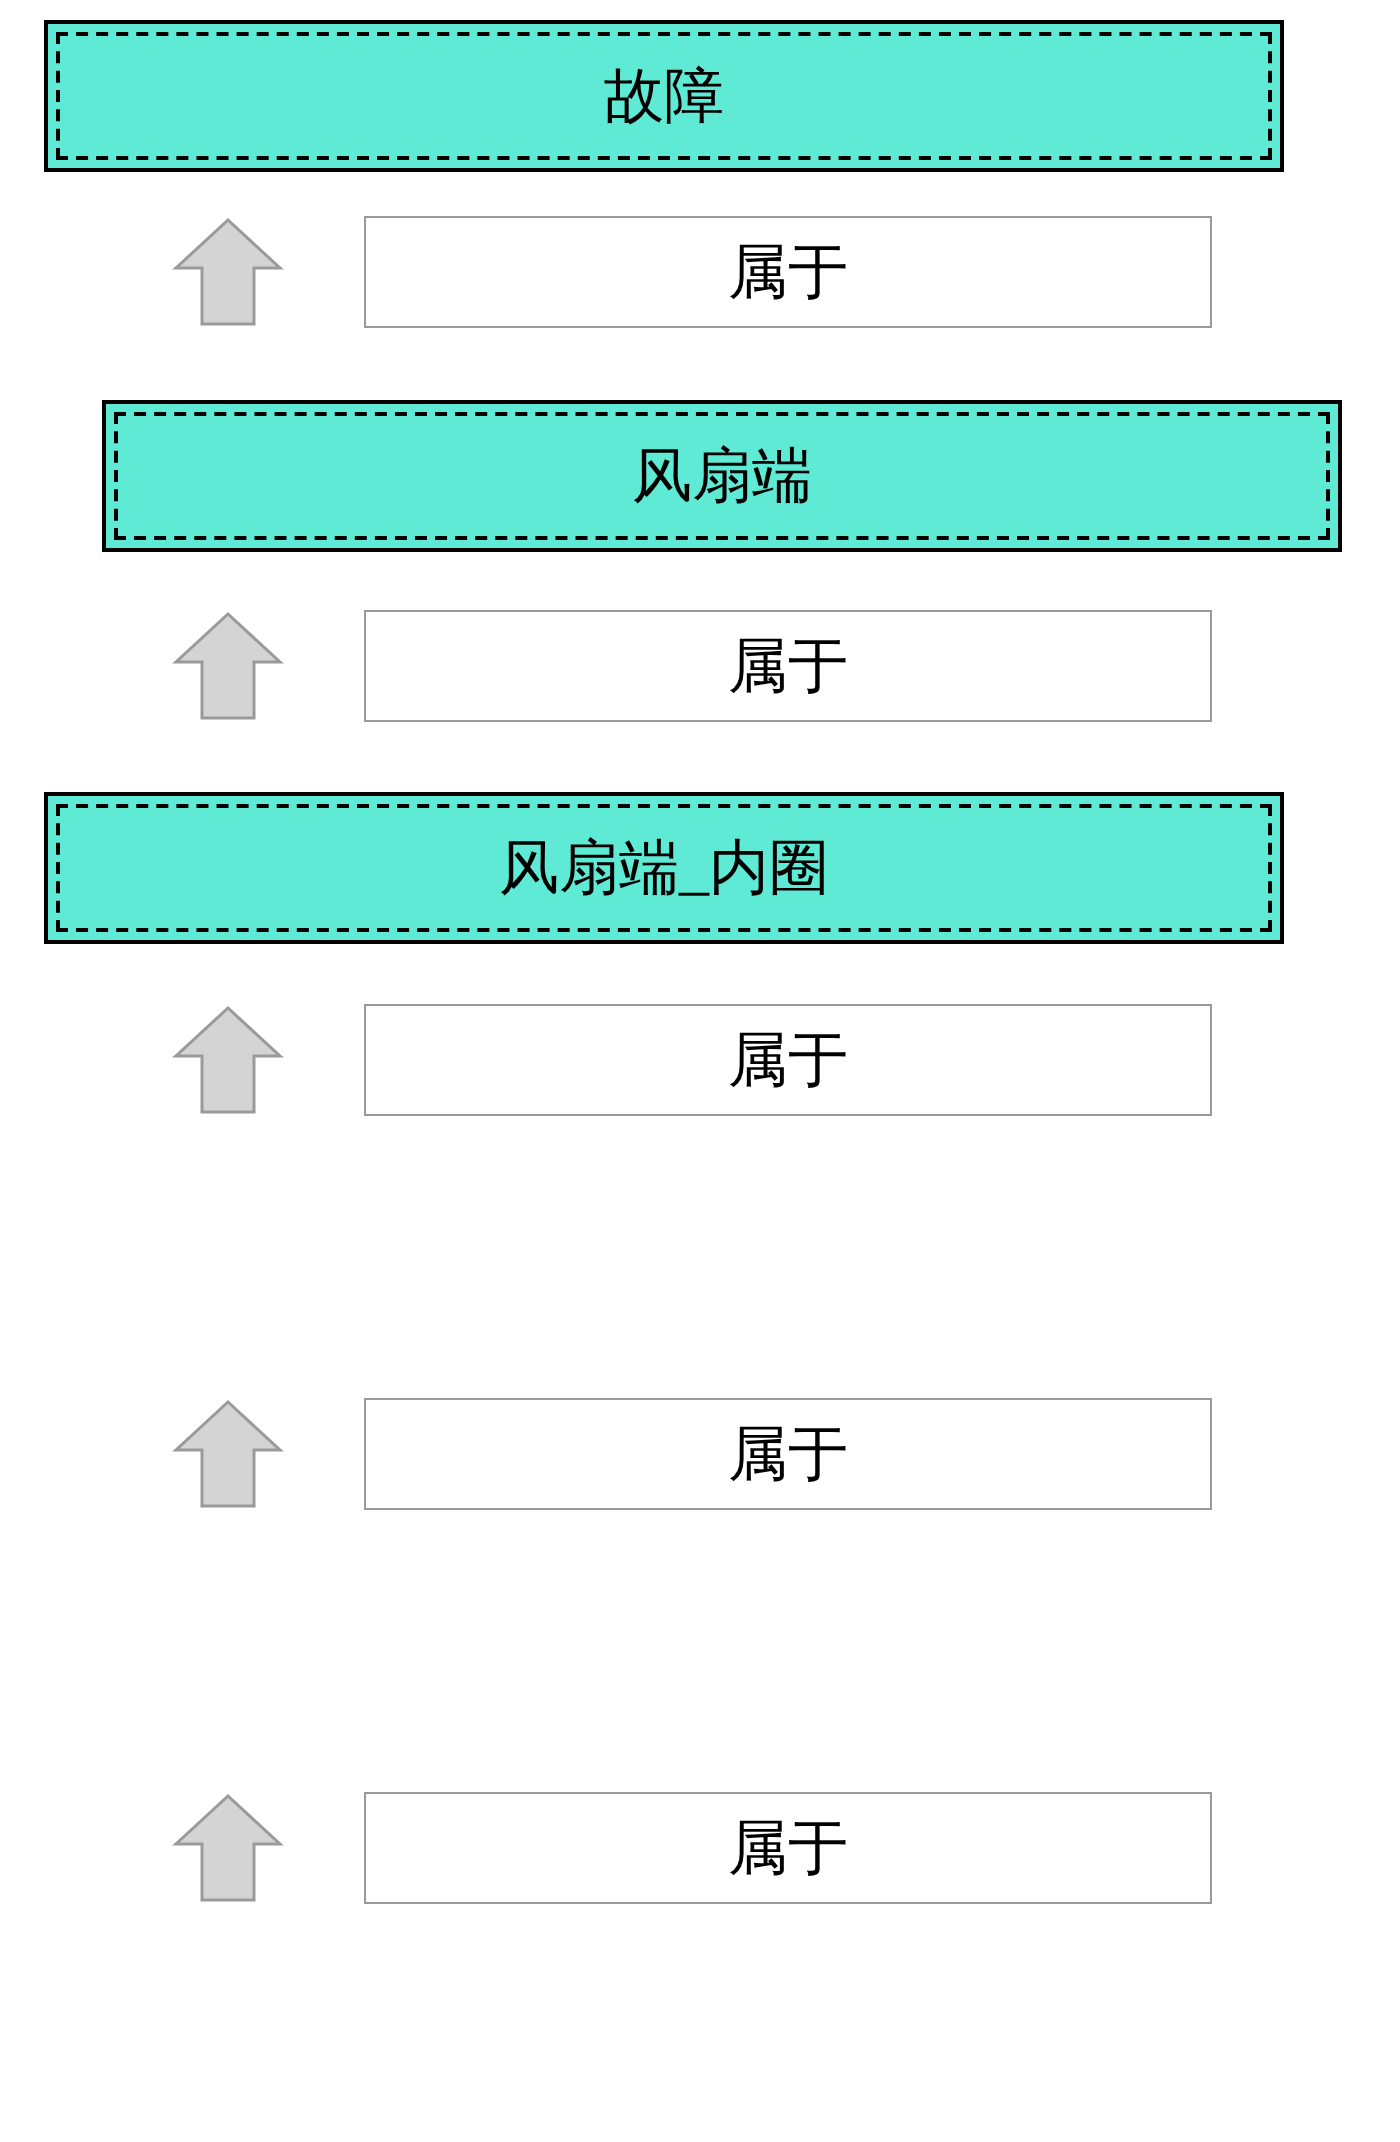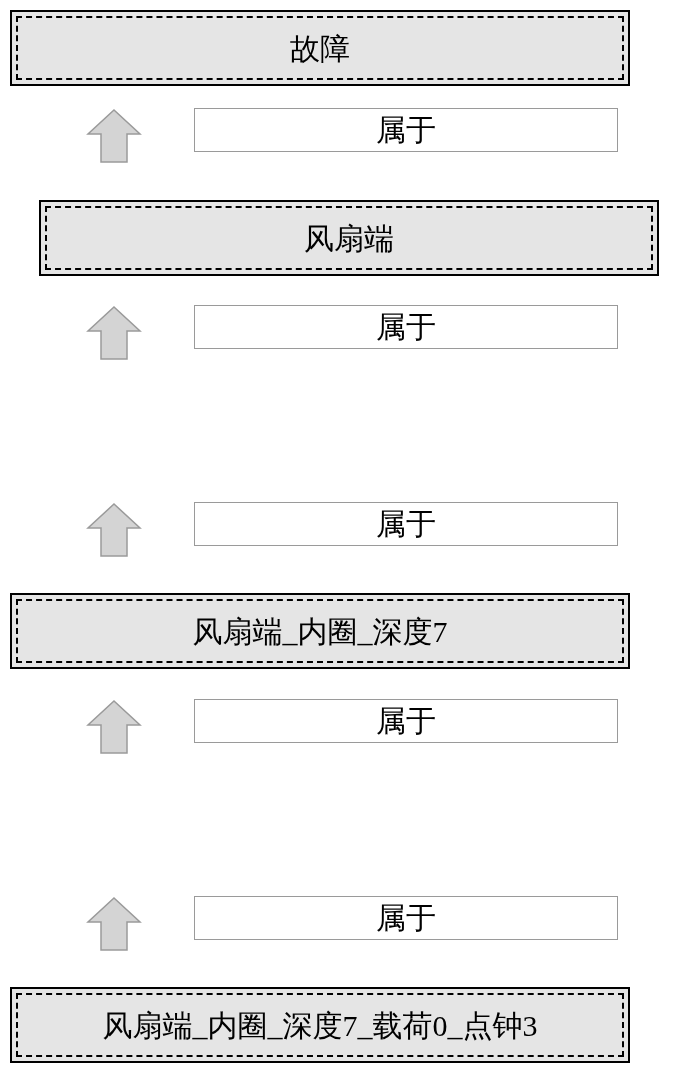--- a/index.html
+++ b/index.html
@@ -18,25 +18,25 @@
   .diagram {
     width: 700px;
     height: 1071px;
     position: relative;
     box-sizing: border-box;
   }
 
   
   .node {
     position: absolute;
-    left: 10px;
+    left: 22px;
     width: 620px;
     box-sizing: border-box;
     border: 2px solid #000000;
-    background: #e5e5e5;
+    background: #5eead4;
     padding: 4px;
   }
   .node-inner {
     border: 2px dashed #000000;
     box-sizing: border-box;
     height: 100%;
     display: flex;
     align-items: center;
     justify-content: center;
   }
@@ -58,24 +58,24 @@
   }
   .arrow-up {
     position: absolute;
     left: 76px;
     top: 2px;
     width: 56px;
     height: 56px;
   }
   .rel-box {
     position: absolute;
-    left: 184px;
+    left: 172px;
     top: 2px;
     width: 424px;
-    height: 44px;
+    height: 56px;
     border: 1px solid #9a9a9a;
     background: #ffffff;
     box-sizing: border-box;
     display: flex;
     align-items: center;
     justify-content: center;
   }
   .rel-label {
     font-size: 30px;
     color: #000000;
@@ -110,54 +110,49 @@
 
   <div class="relation" style="top:303px;">
     <svg class="arrow-up" viewBox="0 0 56 56" xmlns="http://www.w3.org/2000/svg">
       <polygon points="28,2 54,26 41,26 41,54 15,54 15,26 2,26" fill="#d4d4d4" stroke="#9a9a9a" stroke-width="1.5"></polygon>
     </svg>
     <div class="rel-box">
       <span class="rel-label">属于</span>
     </div>
   </div>
 
+  <div class="node" style="top:396px;height:76px;">
+    <div class="node-inner">
+      <span class="node-label">风扇端_内圈</span>
+    </div>
+  </div>
 
   <div class="relation" style="top:500px;">
     <svg class="arrow-up" viewBox="0 0 56 56" xmlns="http://www.w3.org/2000/svg">
       <polygon points="28,2 54,26 41,26 41,54 15,54 15,26 2,26" fill="#d4d4d4" stroke="#9a9a9a" stroke-width="1.5"></polygon>
     </svg>
     <div class="rel-box">
       <span class="rel-label">属于</span>
     </div>
   </div>
 
-  <div class="node" style="top:593px;height:76px;">
-    <div class="node-inner">
-      <span class="node-label">风扇端_内圈_深度7</span>
-    </div>
-  </div>
 
   <div class="relation" style="top:697px;">
     <svg class="arrow-up" viewBox="0 0 56 56" xmlns="http://www.w3.org/2000/svg">
       <polygon points="28,2 54,26 41,26 41,54 15,54 15,26 2,26" fill="#d4d4d4" stroke="#9a9a9a" stroke-width="1.5"></polygon>
     </svg>
     <div class="rel-box">
       <span class="rel-label">属于</span>
     </div>
   </div>
 
 
   <div class="relation" style="top:894px;">
     <svg class="arrow-up" viewBox="0 0 56 56" xmlns="http://www.w3.org/2000/svg">
       <polygon points="28,2 54,26 41,26 41,54 15,54 15,26 2,26" fill="#d4d4d4" stroke="#9a9a9a" stroke-width="1.5"></polygon>
     </svg>
     <div class="rel-box">
       <span class="rel-label">属于</span>
     </div>
   </div>
 
-  <div class="node" style="top:987px;height:76px;">
-    <div class="node-inner">
-      <span class="node-label">风扇端_内圈_深度7_载荷0_点钟3</span>
-    </div>
-  </div>
 
 </div>
 
 </body></html>

